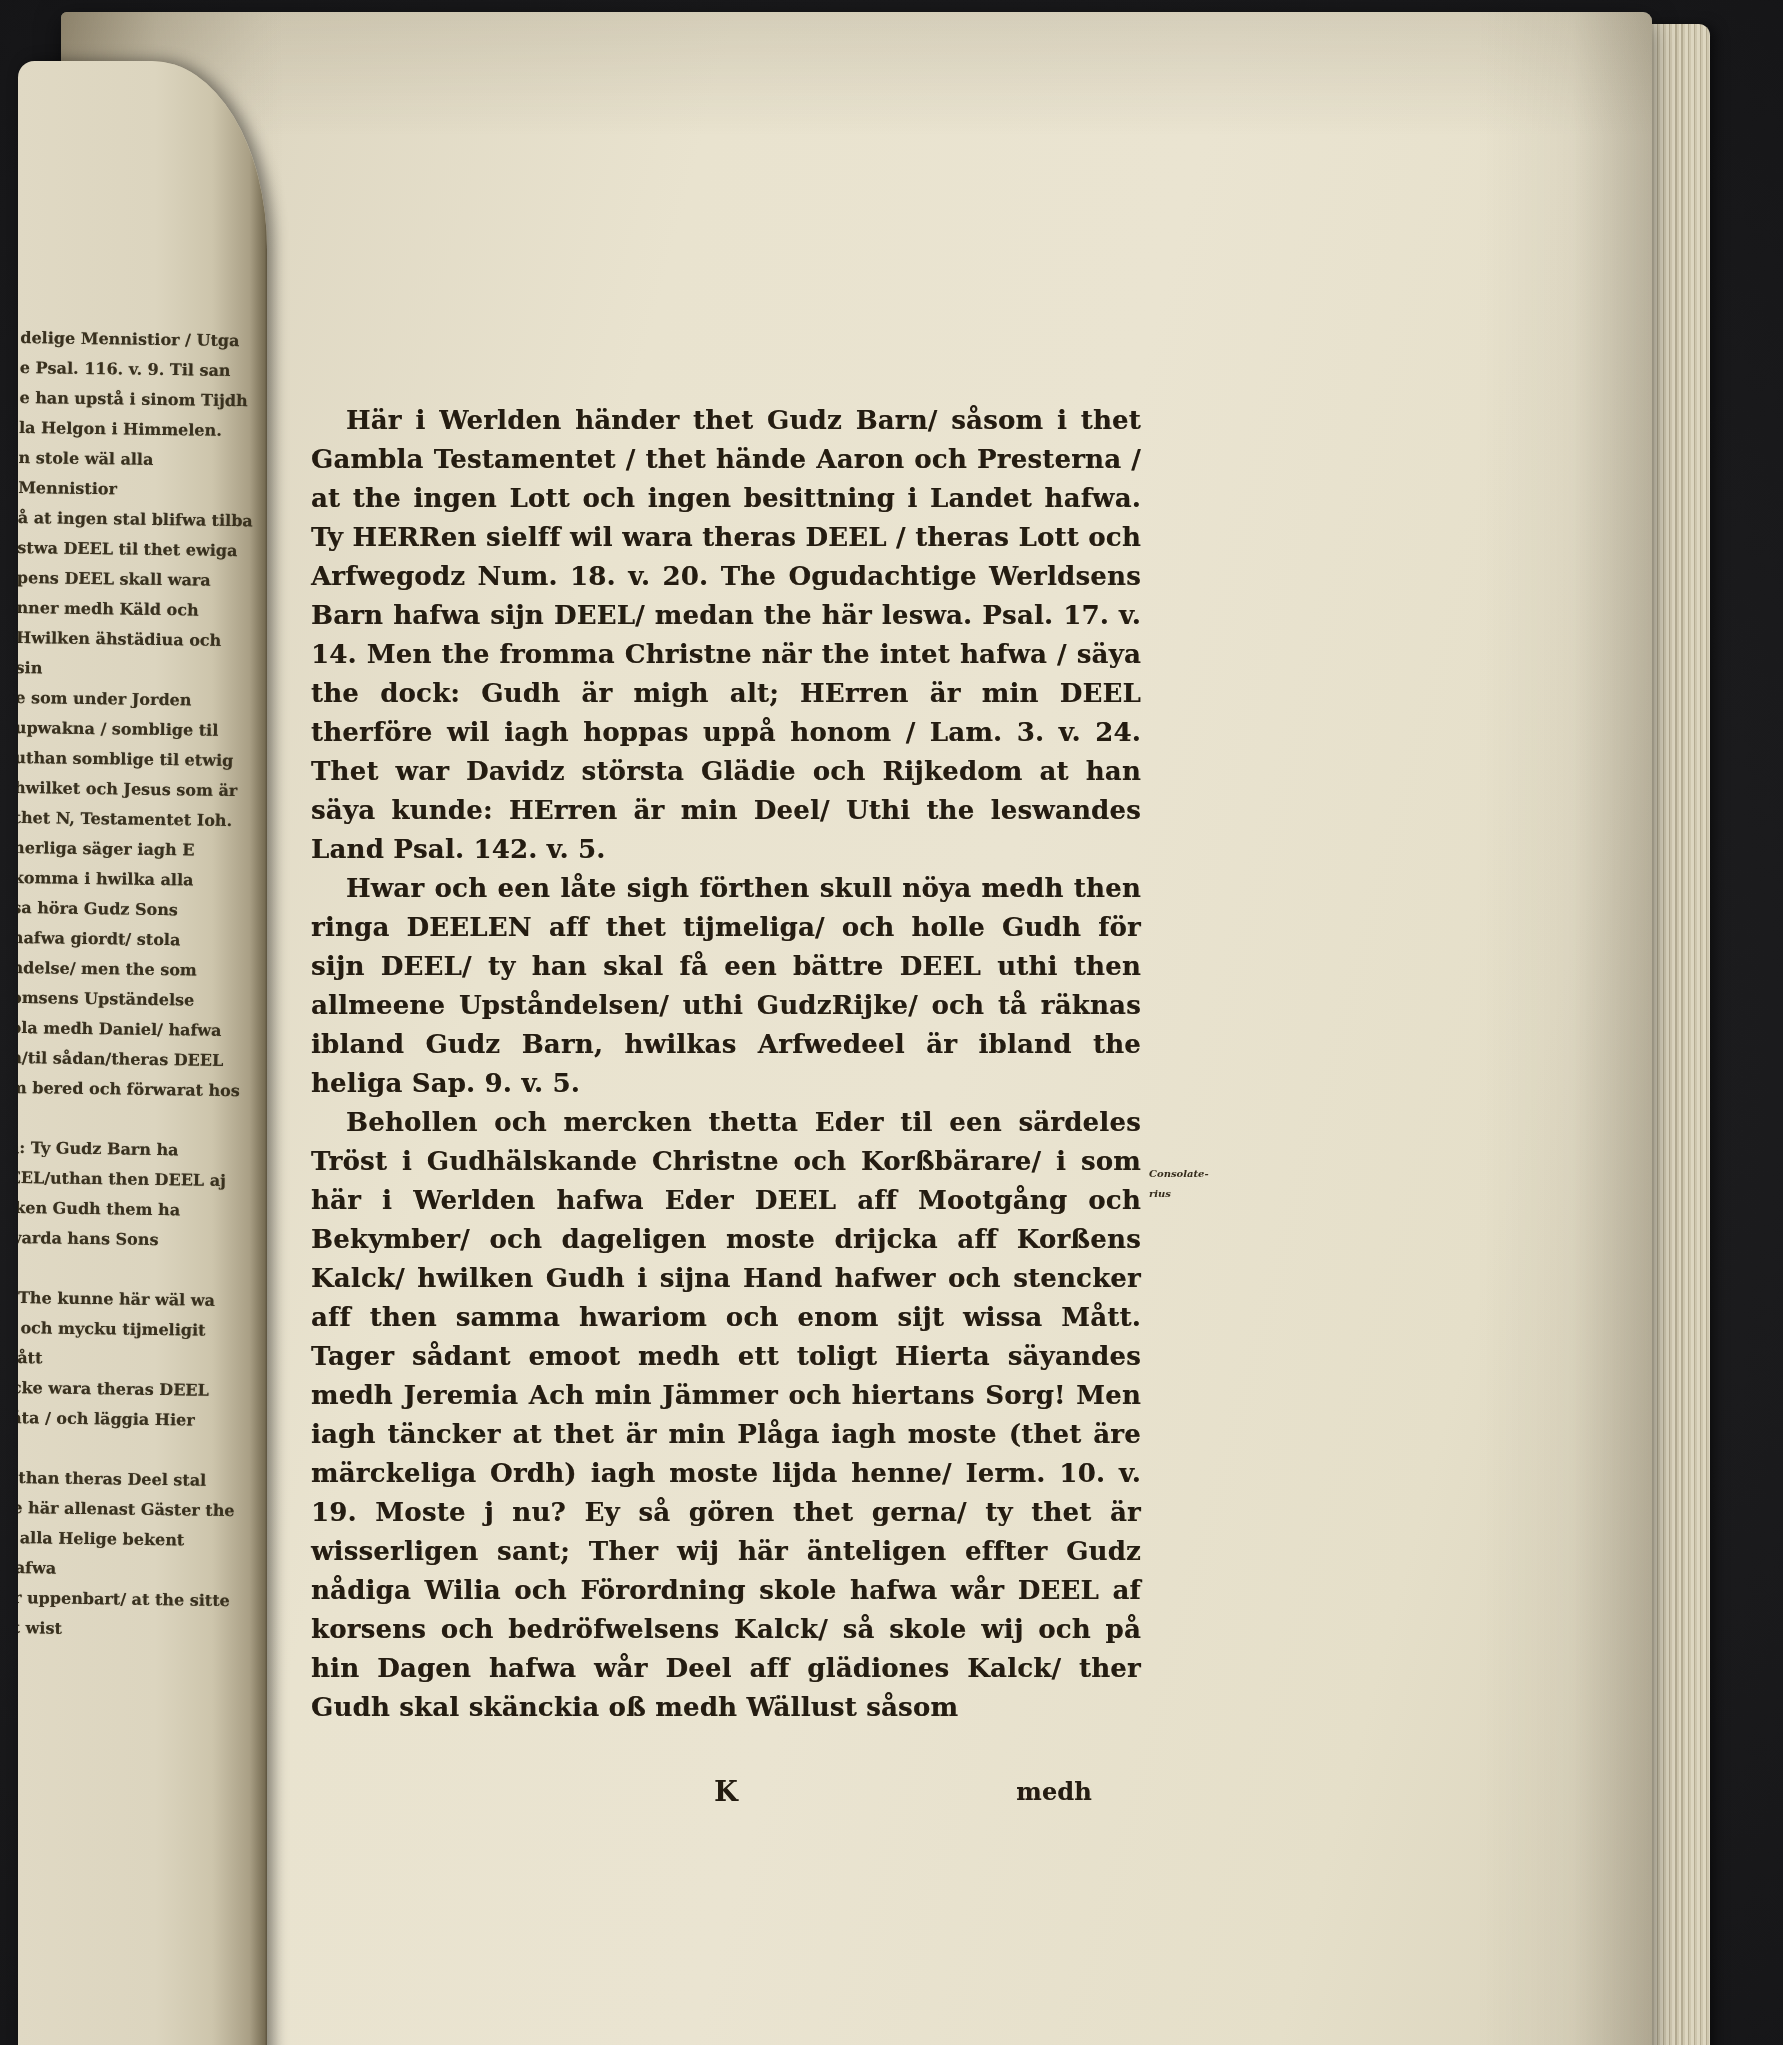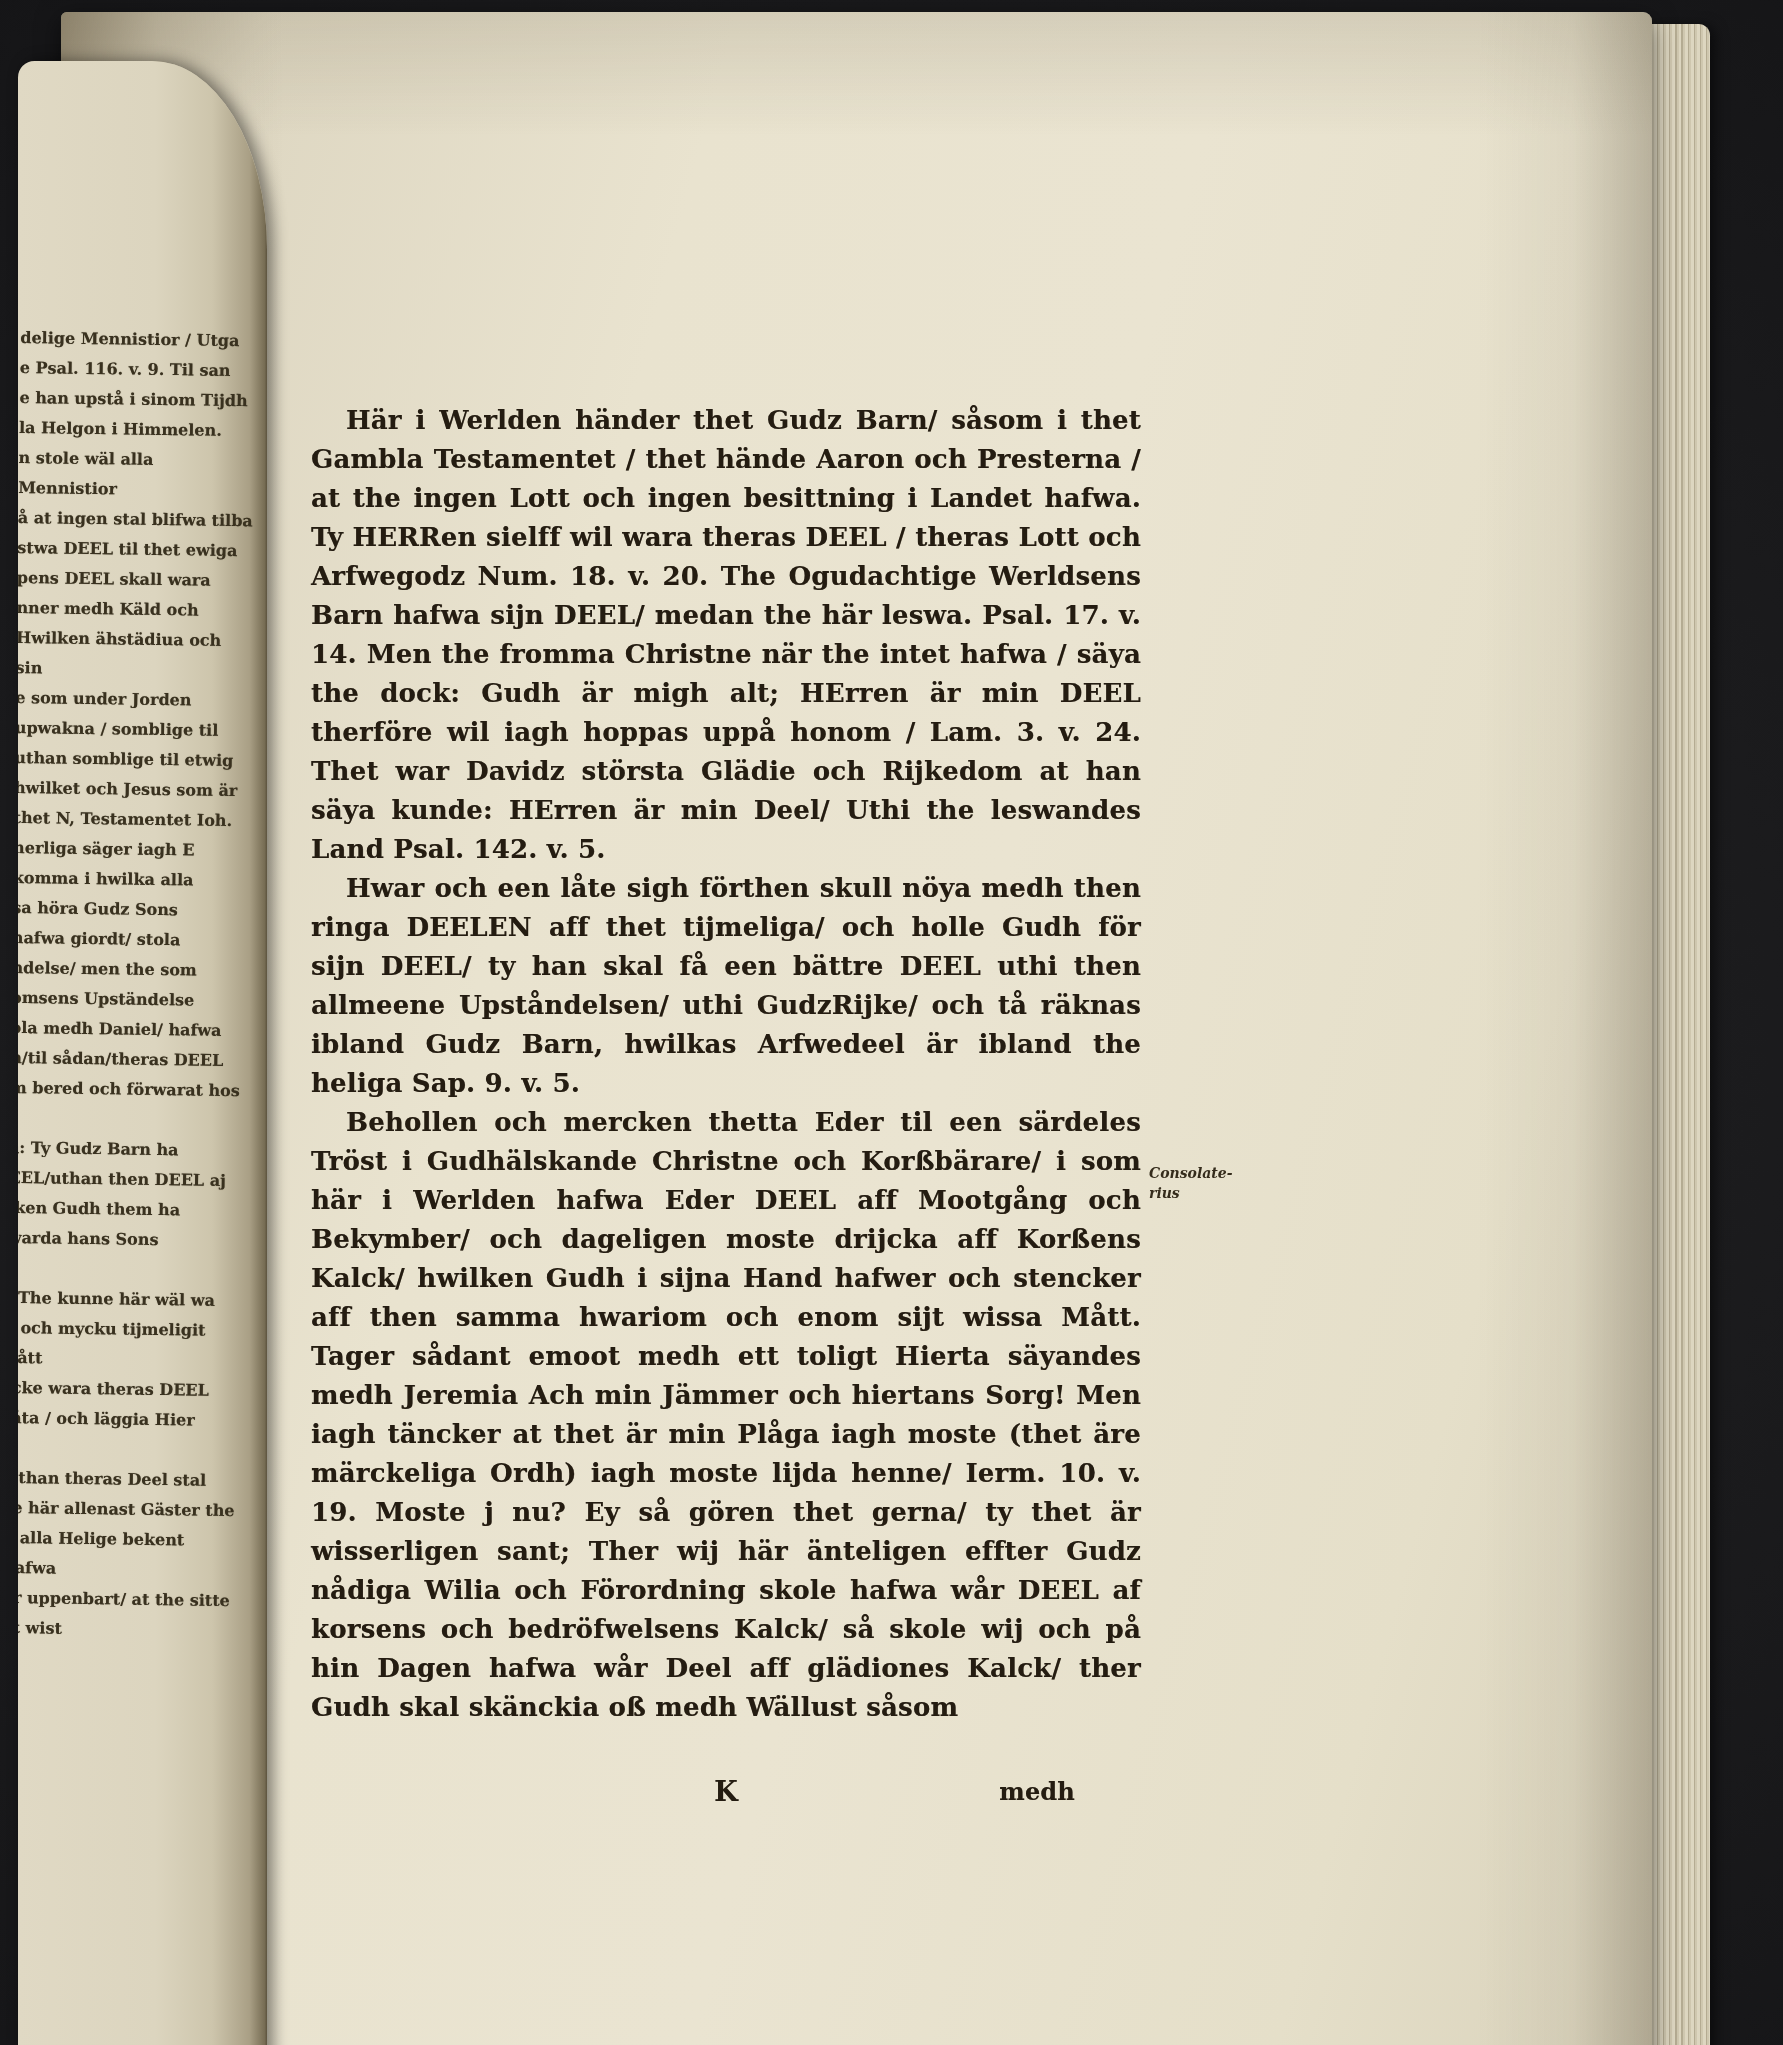--- a/index.html
+++ b/index.html
@@ -88,31 +88,31 @@
     font-size: 24px;
   }
   .footer-line .signature {
     position: absolute;
     left: 50%;
     transform: translateX(-50%);
     font-size: 27px;
   }
   .footer-line .catchword {
     position: absolute;
-    right: 66px;
+    right: 49px;
   }
   
   .marginal {
     position: absolute;
     left: 1088px;
     top: 1152px;
     width: 106px;
     z-index: 1;
     color: #352c1c;
-    font-size: 14px;
+    font-size: 10px;
     line-height: 19.6px;
     font-style: italic;
     font-weight: 600;
     white-space: pre-line;
     text-align: left;
   }
   
   .left-page {
     position: absolute;
     left: 18px;

